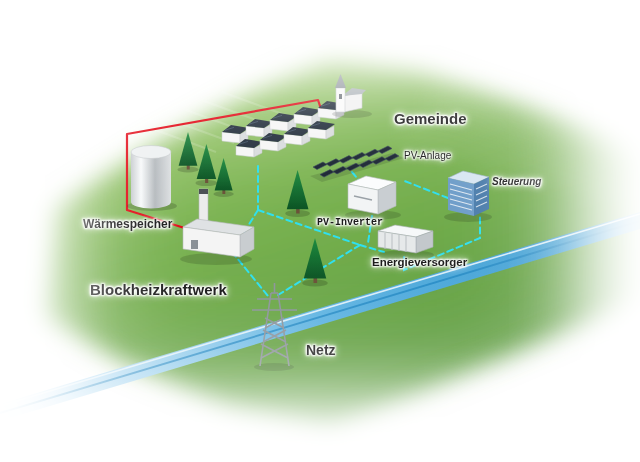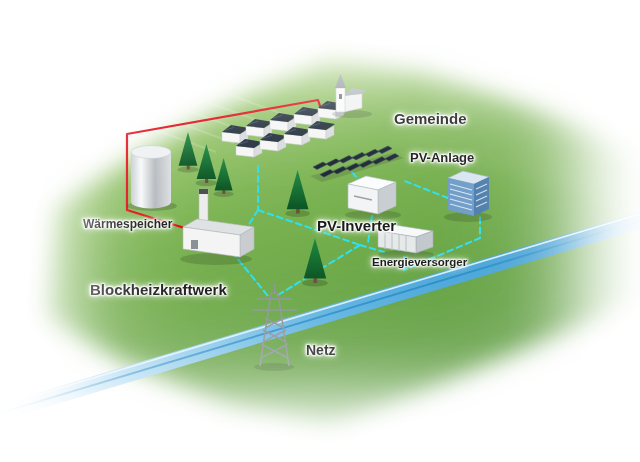--- a/index.html
+++ b/index.html
@@ -11,23 +11,23 @@
   .vignette {
     position:absolute; inset:0; pointer-events:none;
     box-shadow: inset 0 0 70px 45px #ffffff, inset 0 0 130px 60px rgba(255,255,255,0.8);
   }
   .label {
     position:absolute; color:#1b1b1b; font-weight:bold; white-space:nowrap;
     text-shadow: -1px -1px 2px #fff, 1px -1px 2px #fff, -1px 1px 2px #fff,
                  1px 1px 2px #fff, 0 0 6px #fff, 0 0 10px #fff;
   }
   .lbl-gemeinde        { left:378px; top:110px; font-size:15px;margin-left:16px; }
-  .lbl-pvanlage        { left:404px; top:150px; font-size:13px; font-weight:700;margin-left:6px; }
+  .lbl-pvanlage        { left:404px; top:150px; font-size:10px; font-weight:400; }
   .lbl-waermespeicher  { left:83px;  top:217px; font-size:12px;  font-weight:600; }
-  .lbl-pvinverter      { left:317px; top:217px; font-size:15px;  font-weight:600; }
+  .lbl-pvinverter      { left:317px; top:217px; font-size:10px;  font-weight:600;font-family:Liberation Mono, monospace; }
   .lbl-steuerung       { left:492px; top:176px; font-size:10px;  font-style:italic; line-height:12px; }
   .lbl-bhkw            { left:90px;  top:281px; font-size:15px; }
   .lbl-batterie        { left:372px; top:256px; font-size:11.5px; }
   .lbl-netz            { left:306px; top:342px; font-size:14px; }
 </style>
 </head>
 <body>
 
 <div class="stage">
 
@@ -229,19 +229,20 @@
     <line x1="271" y1="293" x2="278" y2="293"></line>
     <line x1="274.5" y1="293" x2="274.5" y2="283"></line>
   </g>
 </svg>
 
 <div class="label lbl-waermespeicher">Wärmespeicher</div>
 <div class="label lbl-gemeinde">Gemeinde</div>
 <div class="label lbl-pvanlage">PV-Anlage</div>
 <div class="label lbl-pvinverter">PV-Inverter</div>
 <div class="label lbl-steuerung">
+  <div>Steuerung</div>
 </div>
 <div class="label lbl-bhkw">Blockheizkraftwerk</div>
 <div class="label lbl-batterie">Energieversorger</div>
 <div class="label lbl-netz">Netz</div>
 
 <div class="vignette"></div>
 </div>
 
 </body></html>

